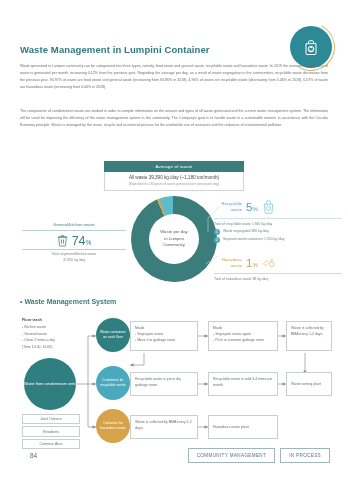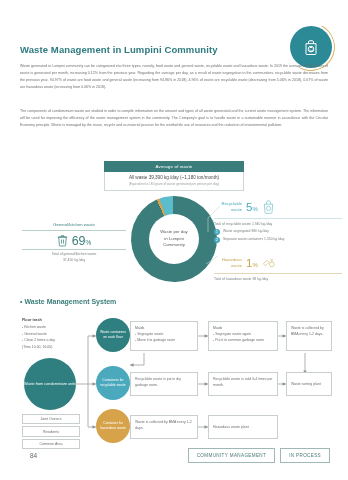--- a/index.html
+++ b/index.html
@@ -164,21 +164,21 @@
     <div class="circle">
       <svg width="20" height="20" viewBox="0 0 24 24" fill="none" stroke="#ffffff" stroke-width="1.2">
         <path d="M6 8 h12 v12 a1 1 0 0 1 -1 1 h-10 a1 1 0 0 1 -1 -1 z"></path>
         <path d="M9 8 V6 a1.5 1.5 0 0 1 1.5 -1.5 h3 A1.5 1.5 0 0 1 15 6 v2"></path>
         <circle cx="12" cy="14.5" r="3.4"></circle>
         <path d="M10.7 13.4 l1.3 -1.6 l1.3 1.6 M13.6 15.3 l-.6 2 h-2 M10.4 15.3 l.6 2"></path>
       </svg>
     </div>
   </div>
 
-  <div class="page-title">Waste Management in Lumpini Community</div>
+  <div class="page-title">Waste Management in Lumpini Container</div>
 
   <div class="body-copy" id="para1">Waste generated in Lumpini community can be categorized into three types, namely, food waste and general waste, recyclable waste and hazardous waste. In 2019 the average of 1,180 tons of waste is generated per month, increasing 0.12% from the previous year. Regarding the average per day, as a result of waste segregation in the communities, recyclable waste decreases from the previous year.  94.97% of waste are food waste and general waste (increasing from 94.86% in 2018), 4.96% of waste are recyclable waste (decreasing from 5.06% in 2018), 0.07% of waste are hazardous waste (increasing from 0.06% in 2018).</div>
   <div class="body-copy" id="para2">The components of condominium waste are studied in order to compile information on the amount and types of all waste generated and the current waste management system. The information will be used for improving the efficiency of the waste management system in the community. The Company's goal is to handle waste in a sustainable manner in accordance with the Circular Economy principle. Waste is managed by the reuse, recycle and re-material process for the worthwhile use of resources and the reduction of environmental pollution.</div>
 
   <div class="avg-wrap">
     <div class="avg-head">Average of waste</div>
     <div class="avg-body">
       <div class="avg-line1">All waste 39,390 kg./day (~1,180 ton/month)</div>
       <div class="avg-line2">(Equivalent to 180 gram of waste generated per person per day)</div>
     </div>
@@ -199,21 +199,21 @@
   </div>
 
   <div class="left-callout">
     <div class="lc-title">General/kitchen waste</div>
     <div class="lc-row">
       <svg width="11" height="13" viewBox="0 0 16 18" fill="none" stroke="#3a7d7b" stroke-width="1.1">
         <path d="M2.5 4 h11 l-1 12 a1 1 0 0 1 -1 1 h-7 a1 1 0 0 1 -1 -1 z"></path>
         <path d="M1 4 h14 M6 4 V2 h4 v2"></path>
         <path d="M6.5 7.5 v6 M9.5 7.5 v6"></path>
       </svg>
-      <div class="lc-pct"><span>69</span><span class="u">%</span></div>
+      <div class="lc-pct"><span>74</span><span class="u">%</span></div>
     </div>
     <div class="lc-sub">
       <div>Total of general/kitchen waste</div>
       <div>37,450 kg./day</div>
     </div>
   </div>
 
   <div class="rc-recyc">
     <div class="rc-head">
       <div class="lbl">

